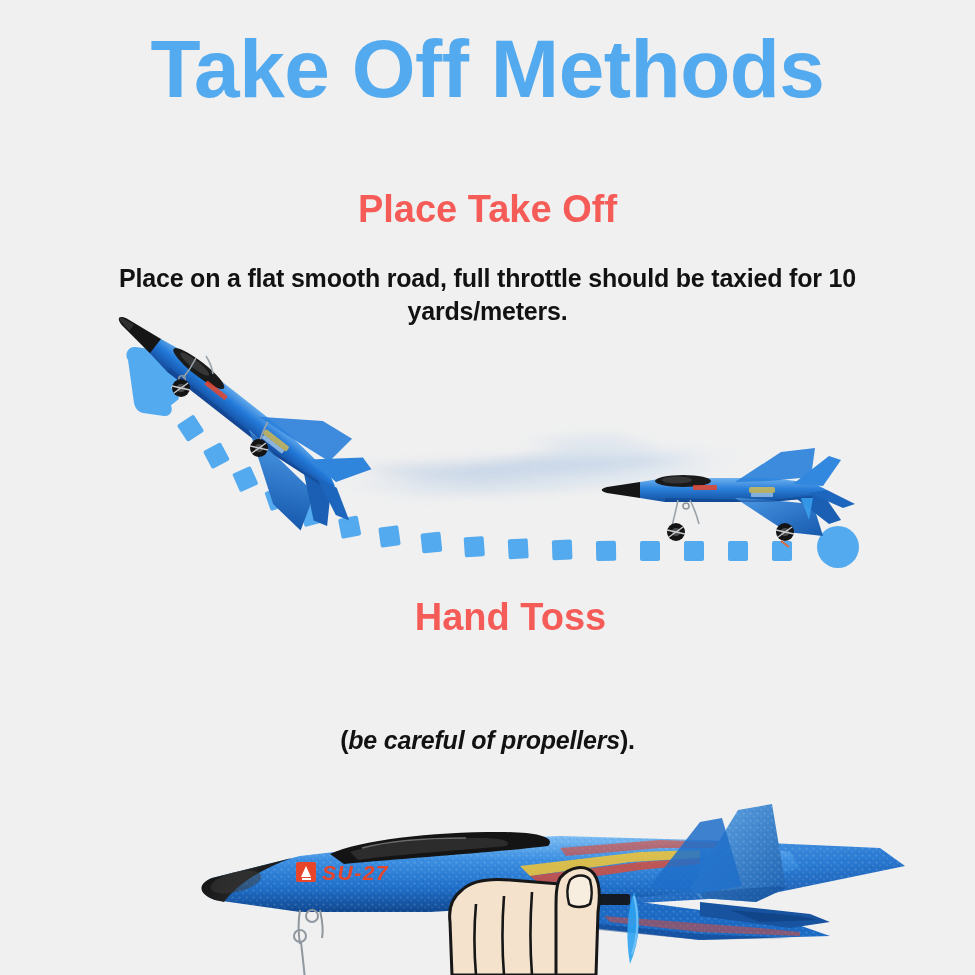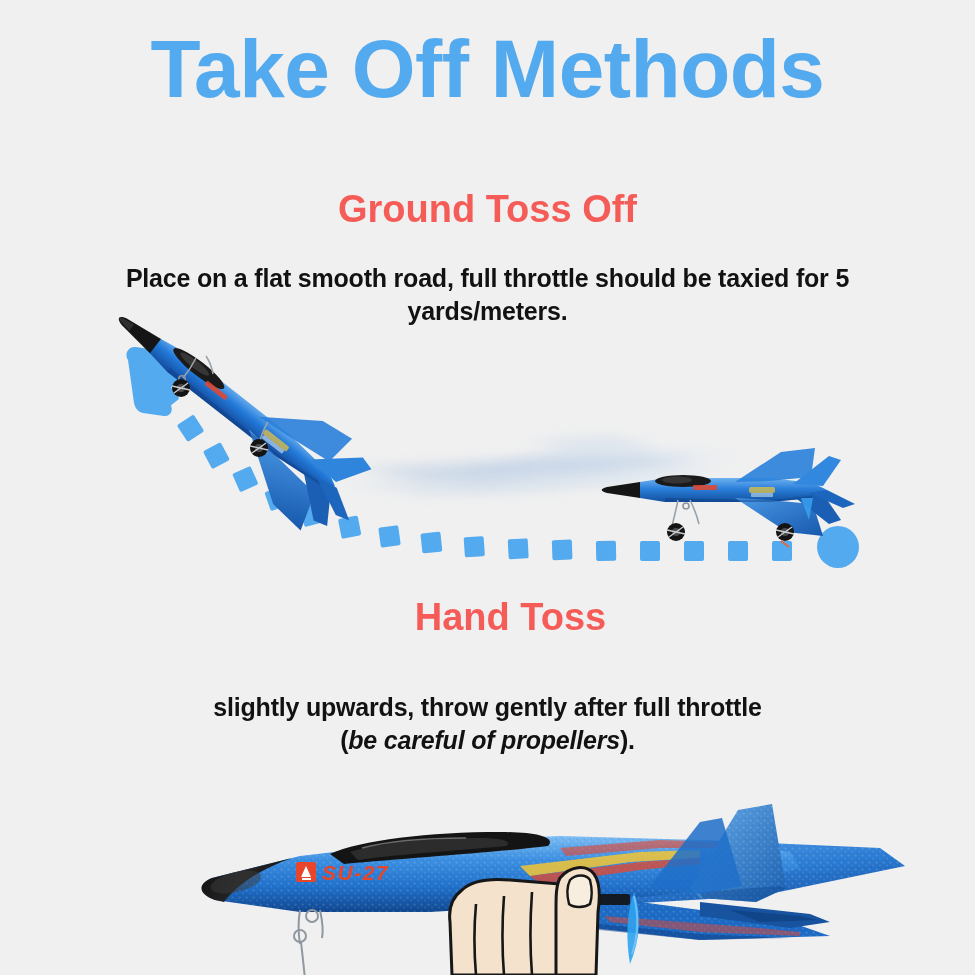--- a/index.html
+++ b/index.html
@@ -74,23 +74,23 @@
     text-decoration:underline;
   }
 </style>
 </head>
 <body>
 
 <div class="page">
 
   <div class="main-title">Take Off Methods</div>
 
-  <div class="section-heading" id="heading-ground">Ground Toss Off</div>
-
-  <div class="body-copy" id="copy-ground">Place on a flat smooth road, full throttle should be taxied for 5 yards/meters.</div>
+  <div class="section-heading" id="heading-ground">Place Take Off</div>
+
+  <div class="body-copy" id="copy-ground">Place on a flat smooth road, full throttle should be taxied for 10 yards/meters.</div>
 
   <div class="stage-ground">
     <svg width="975" height="290" viewBox="0 0 975 290" xmlns="http://www.w3.org/2000/svg">
       <defs>
         <linearGradient id="fuse1" x1="0" y1="0" x2="0" y2="1">
           <stop offset="0%" stop-color="#62a9ec"></stop>
           <stop offset="42%" stop-color="#2279d8"></stop>
           <stop offset="100%" stop-color="#134a9c"></stop>
         </linearGradient>
         <linearGradient id="fuse2" x1="0" y1="0" x2="0" y2="1">
@@ -237,21 +237,21 @@
         <path d="M776 230 L794 234 M778 237 L792 227" stroke="#c8ccd0" stroke-width="1.4"></path>
         <path d="M781 241 L789 247" stroke="#e06a3c" stroke-width="2"></path>
       </g>
     </svg>
   </div>
 
   <div class="section-heading" id="heading-hand">Hand Toss</div>
 
   <div class="body-copy" id="copy-hand">
     <br>
-    <span>slightly upwards, throw gently after full throttle</span><br>
+    <br>
     <span>(</span><span class="ital">be careful of propellers</span><span>).</span>
   </div>
 
   <div class="stage-hand">
     <svg width="975" height="205" viewBox="0 0 975 205" xmlns="http://www.w3.org/2000/svg">
       <defs>
         <linearGradient id="bigFuse" x1="0" y1="0" x2="0" y2="1">
           <stop offset="0%" stop-color="#7cbcf2"></stop>
           <stop offset="30%" stop-color="#3d90e2"></stop>
           <stop offset="68%" stop-color="#1f6fc9"></stop>

